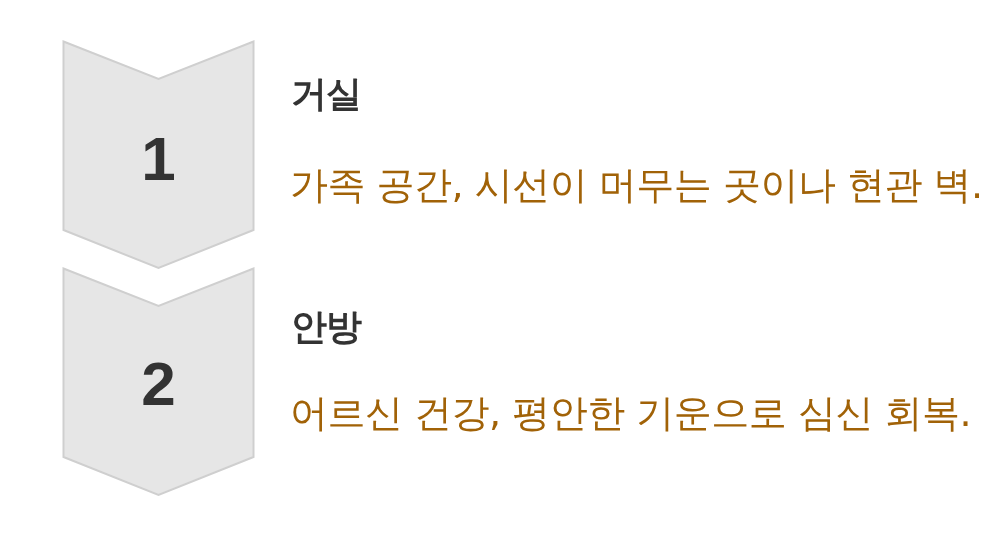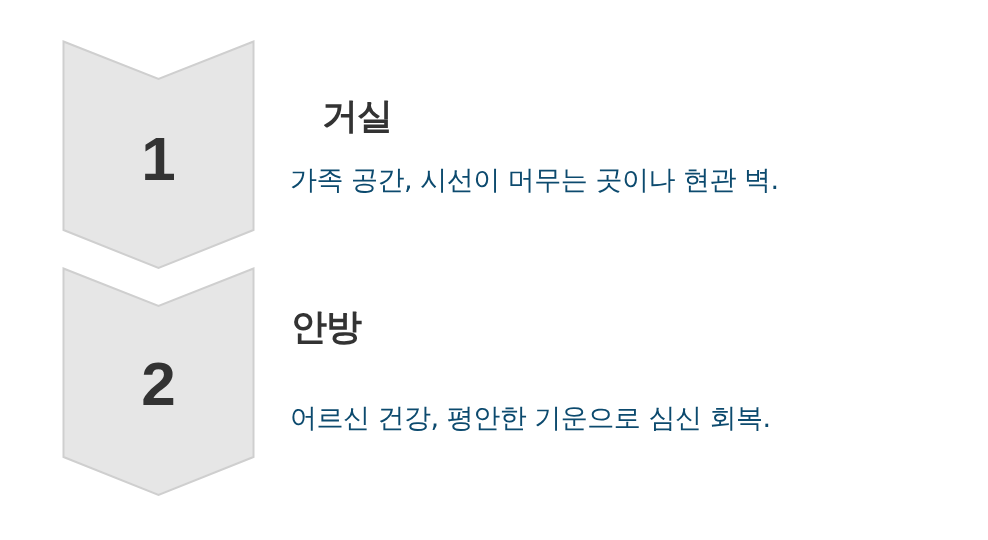--- a/index.html
+++ b/index.html
@@ -4,38 +4,38 @@
 <style>
   html, body { margin: 0; padding: 0; background: #ffffff; }
   body { width: 988px; height: 540px; position: relative; overflow: hidden;
          font-family: "DejaVu Sans", "Liberation Sans", sans-serif; color: #333333; }
   .step { position: absolute; left: 0; width: 988px; }
   .chev { position: absolute; left: 62px; width: 193px; }
   .chev svg { display: block; }
   .num { position: absolute; left: 0; width: 193px; text-align: center;
          font-family: "Liberation Sans", sans-serif; font-weight: 700; font-size: 62px; color: #333333; line-height: 1; }
   .title { position: absolute; left: 291px; font-weight: 700; font-size: 36px; color: #333333; letter-spacing: -1px; line-height: 1; }
-  .desc { position: absolute; left: 290px; font-size: 27px; color: #0c4a6e; line-height: 1; letter-spacing: -0.5px; }
+  .desc { position: absolute; left: 290px; font-size: 38px; color: #a16207; line-height: 1; letter-spacing: -0.5px; }
 </style>
 </head>
 <body>
 
 <div class="step" style="top:0;">
   <div class="chev" style="top:40px;">
     <svg width="193" height="230" viewBox="0 0 193 230">
       <polygon points="1.5,1.5 96.5,39 191.5,1.5 191.5,190 96.5,228 1.5,190" fill="#e6e6e6" stroke="#cfcfcf" stroke-width="2"></polygon>
     </svg>
     <div class="num" style="top:88px;">1</div>
   </div>
-  <div class="title" style="top:98px;margin-left:31px;">거실</div>
+  <div class="title" style="top:76px;">거실</div>
   <div class="desc" style="top:166px;">가족 공간, 시선이 머무는 곳이나 현관 벽.</div>
 </div>
 
 <div class="step" style="top:0;">
   <div class="chev" style="top:267px;">
     <svg width="193" height="230" viewBox="0 0 193 230">
       <polygon points="1.5,1.5 96.5,39 191.5,1.5 191.5,190 96.5,228 1.5,190" fill="#e6e6e6" stroke="#cfcfcf" stroke-width="2"></polygon>
     </svg>
     <div class="num" style="top:86px;">2</div>
   </div>
   <div class="title" style="top:309px;font-family:Liberation Serif, serif;">안방</div>
-  <div class="desc" style="top:404px;">어르신 건강, 평안한 기운으로 심신 회복.</div>
+  <div class="desc" style="top:394px;">어르신 건강, 평안한 기운으로 심신 회복.</div>
 </div>
 
 </body></html>

